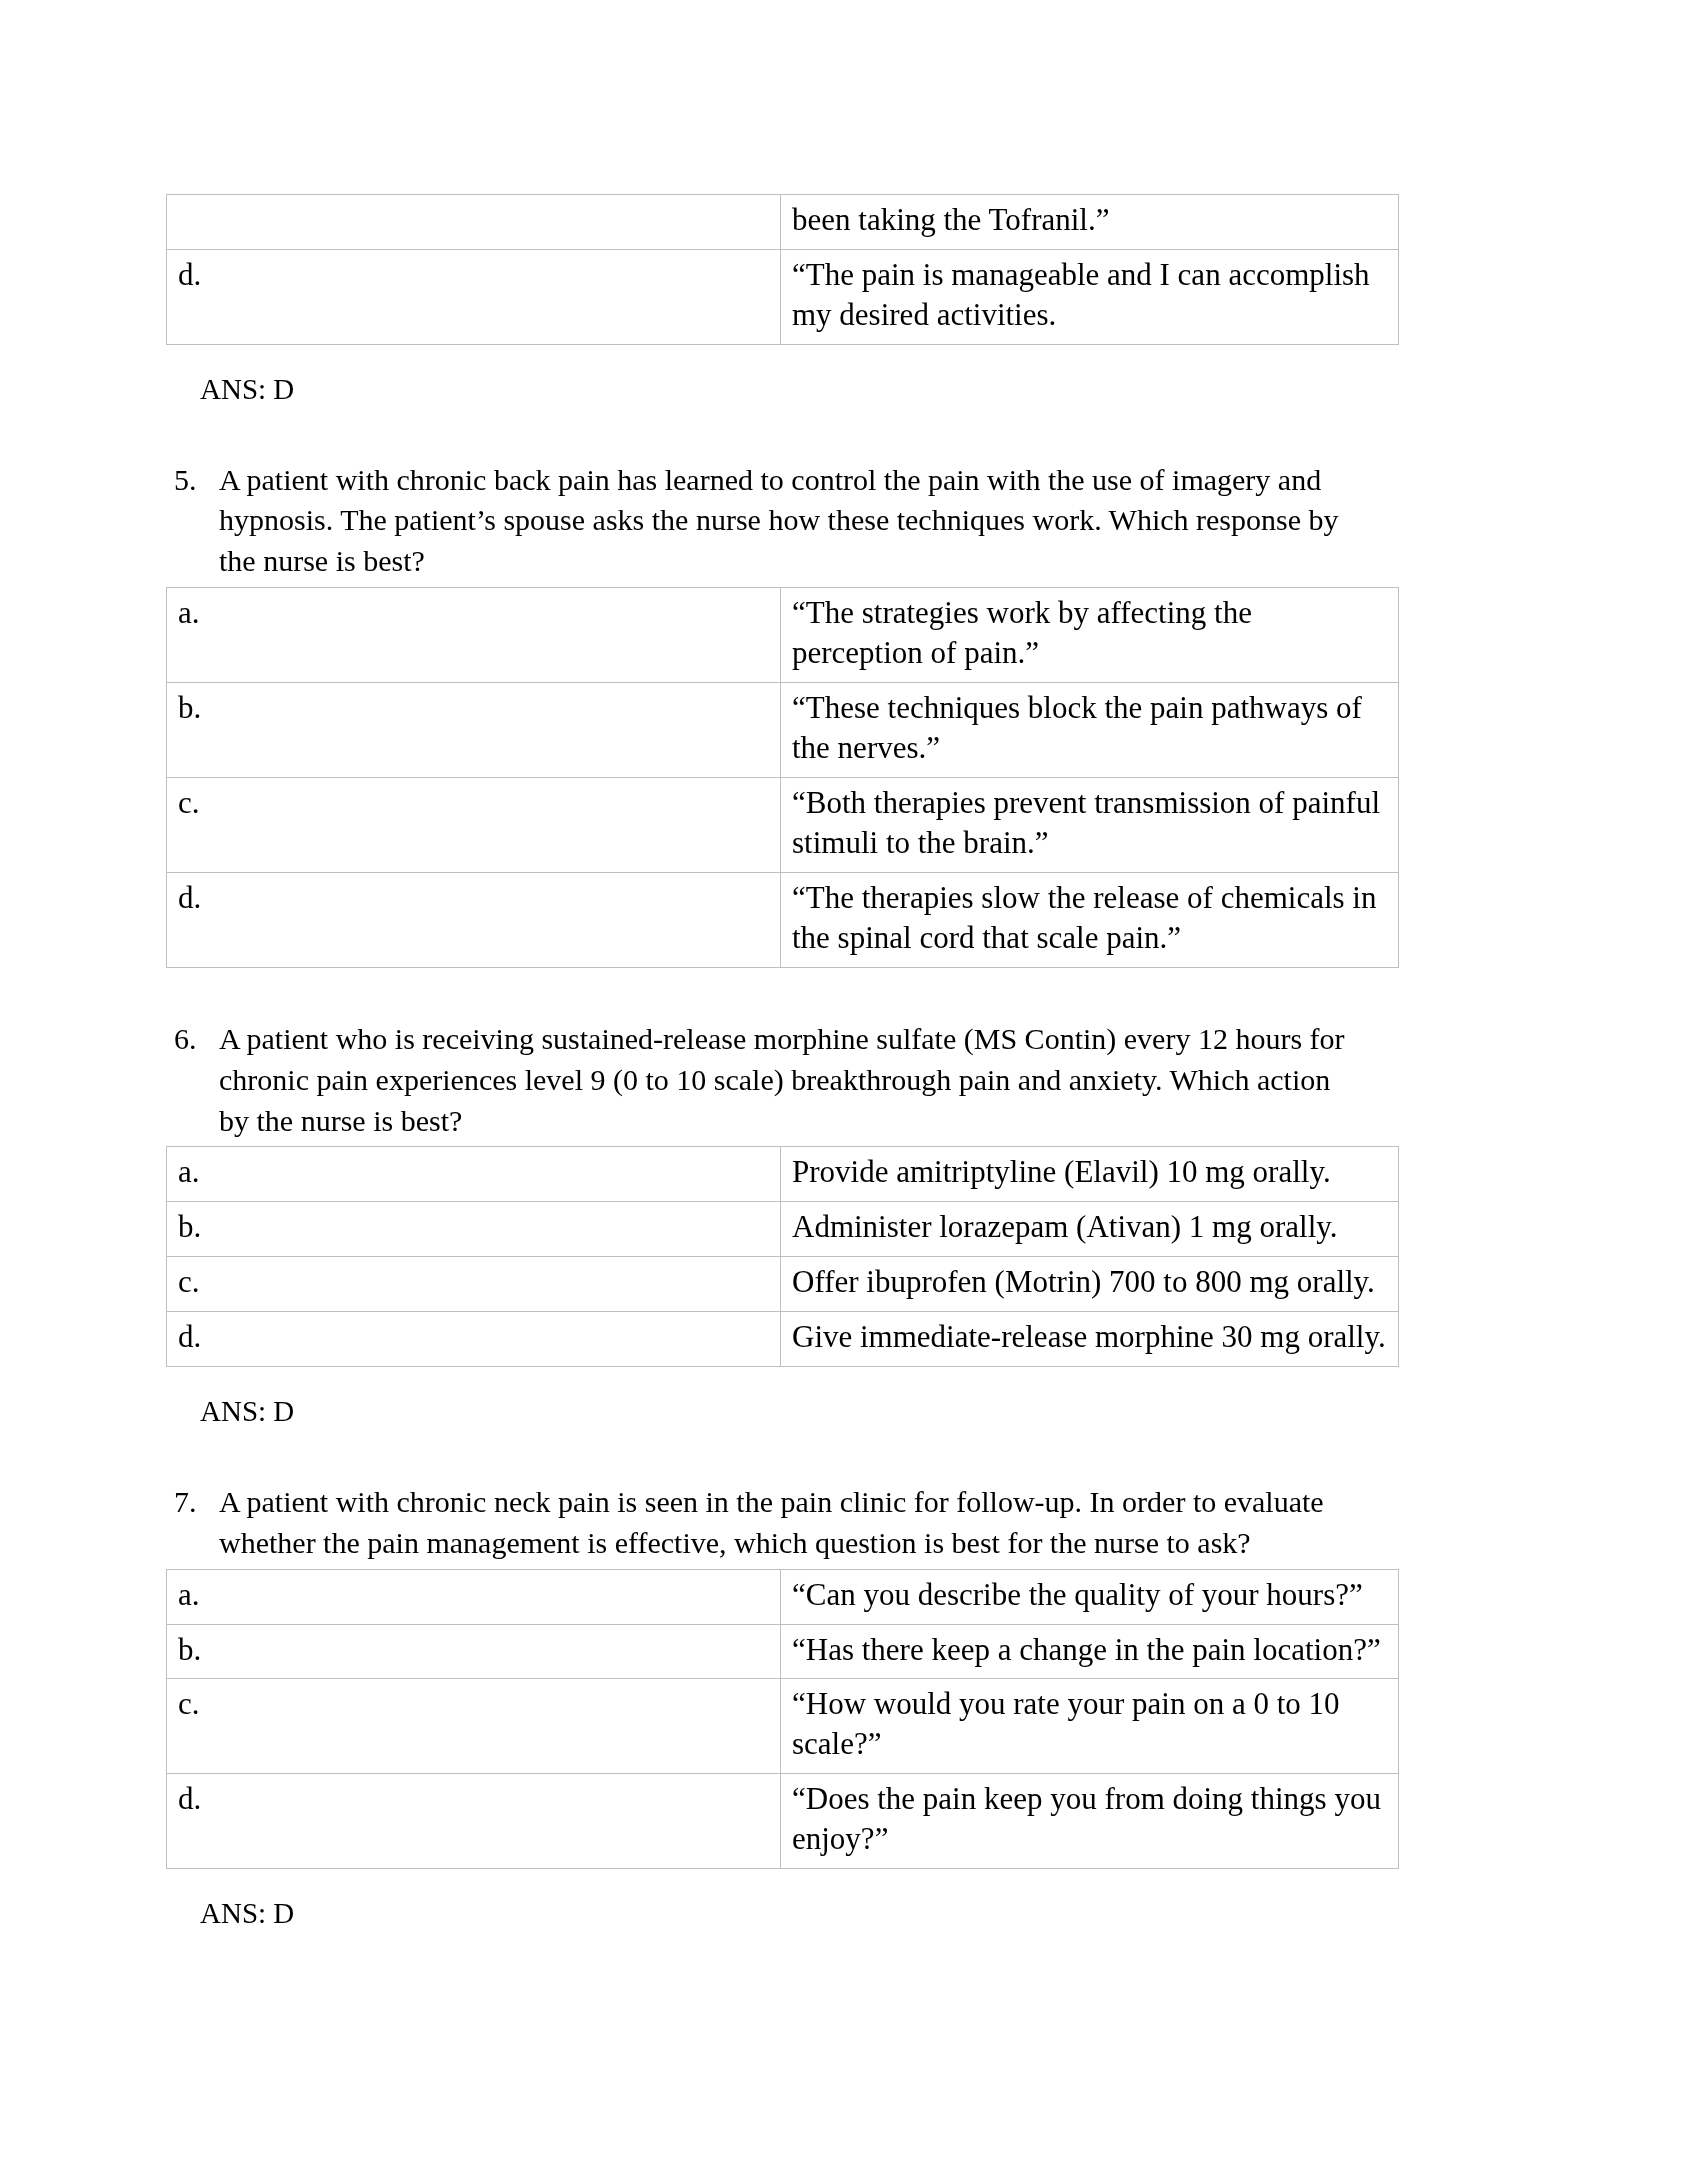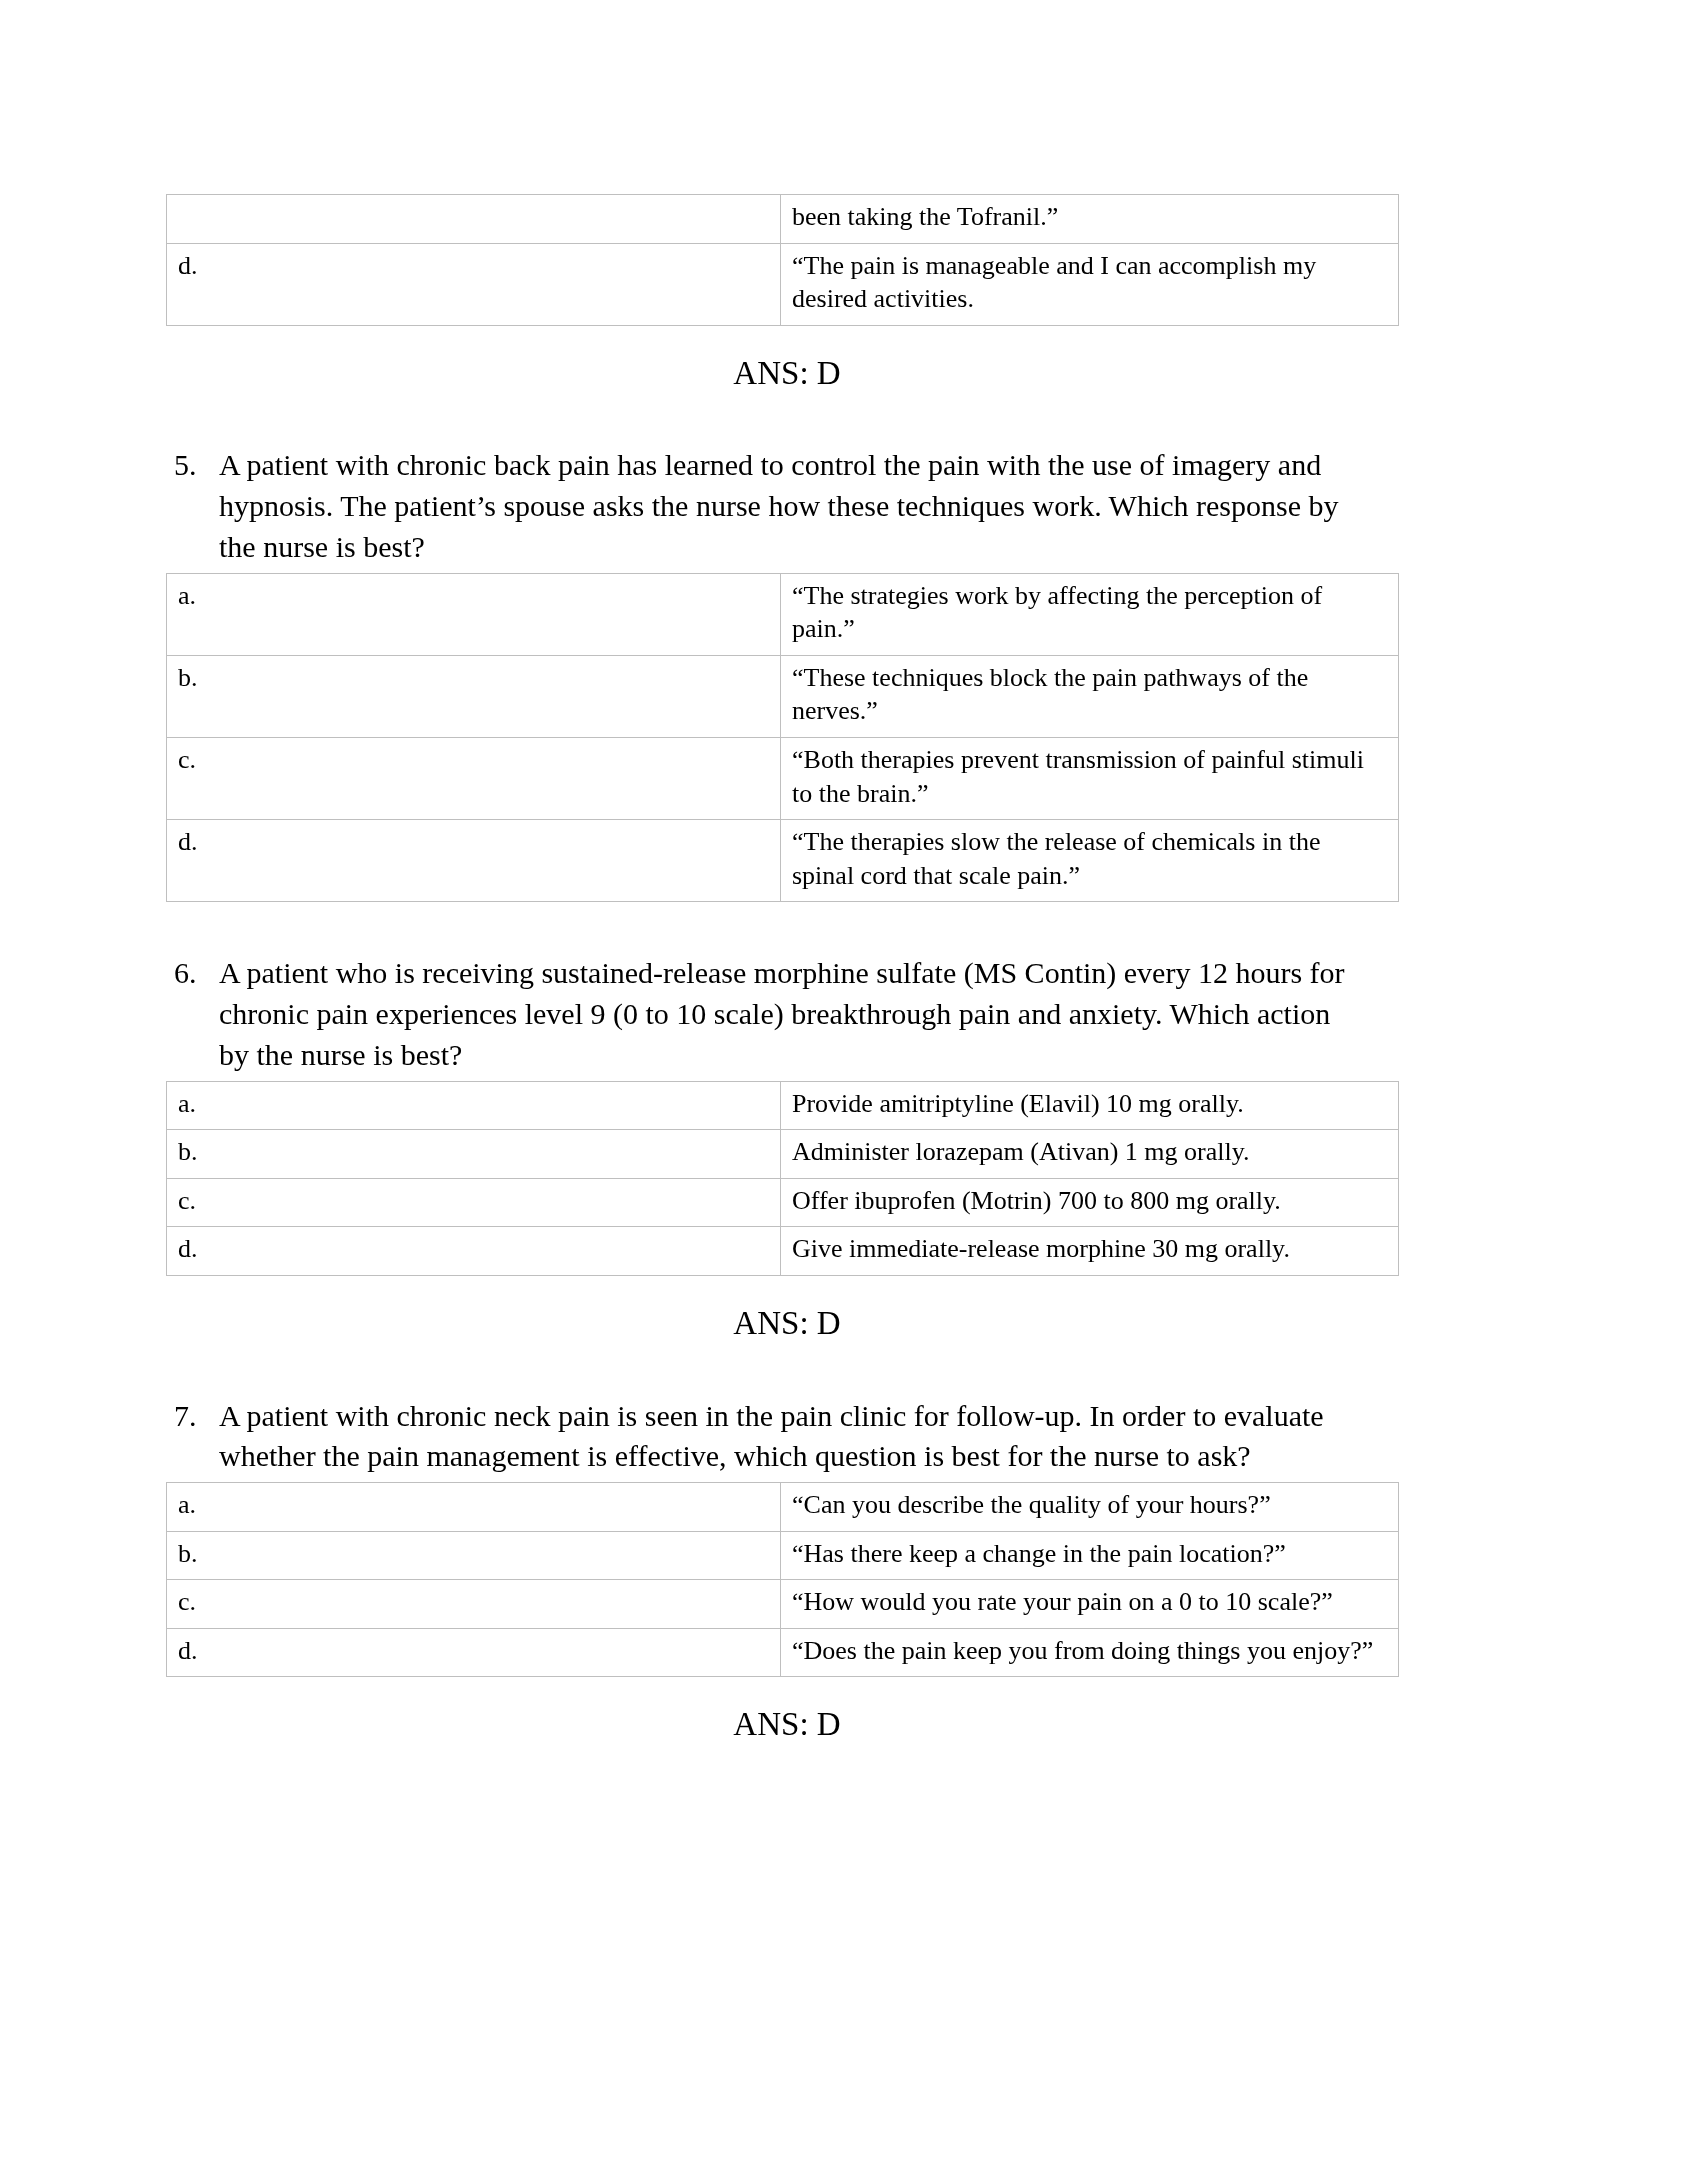--- a/index.html
+++ b/index.html
@@ -34,42 +34,41 @@
   
   table.answers {
     border-collapse: collapse;
     table-layout: fixed;
     width: 1186px;
     margin: 0;
   }
   table.answers td {
     border: 1.5px solid #bfbfbf;
     padding: 5px 11px 9px 11px;
-    font-size: 26px;
+    font-size: 31px;
     line-height: 1.29;
     vertical-align: top;
     font-family: "Liberation Serif", "DejaVu Serif", serif;
   }
   table.answers td.letter {
     width: 591px;
   }
   table.answers td.choice {
     width: 595px;
   }
 
   
   table.cont td.letter { width: 591px; }
   table.cont td.choice { width: 595px; }
 
   
   .ans {
-    font-size: 33px;
+    font-size: 29px;
     line-height: 1.3;
     margin: 26px 0 0 34px;
-    text-align: center;
   }
 
   
   .qblock {
     display: flex;
     margin: 0;
     font-size: 30px;
     line-height: 1.36;
   }
   .qnum {

